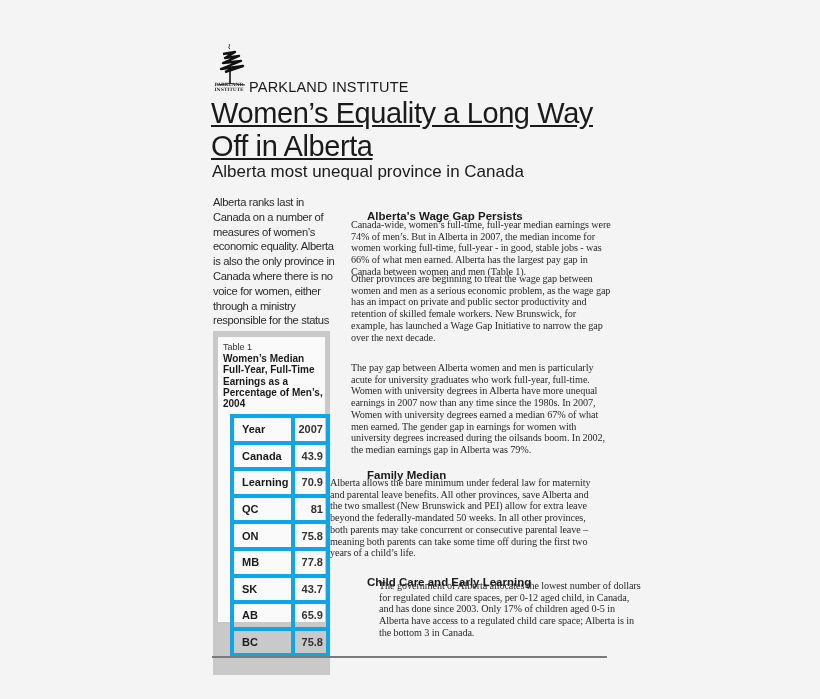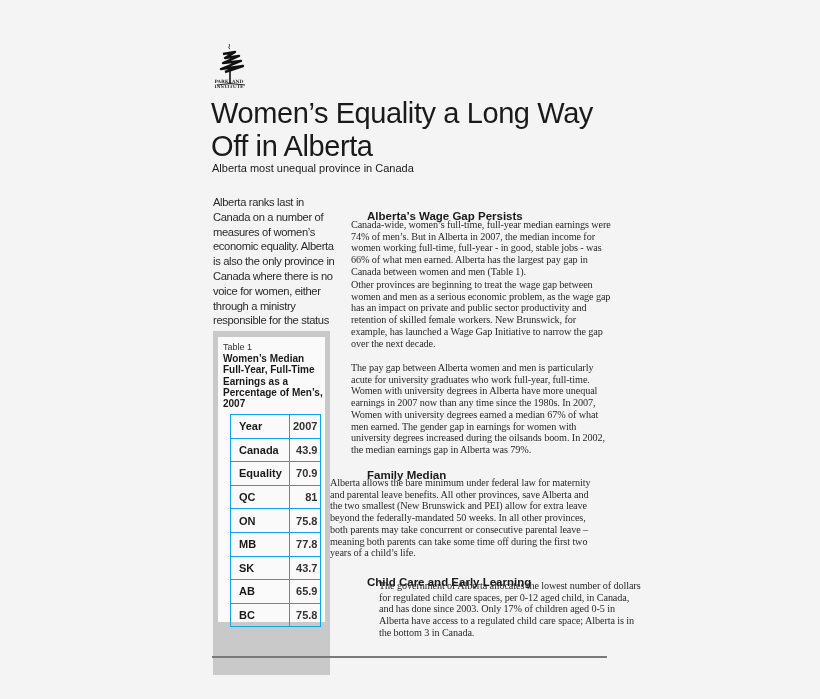--- a/index.html
+++ b/index.html
@@ -2,36 +2,36 @@
 <html><head>
 <meta charset="utf-8">
 <style>
   html, body { margin: 0; padding: 0; }
   body { width: 820px; height: 699px; background: #f4f4f4; position: relative; overflow: hidden; color: #1a1a1a; }
   .page { position: absolute; left: 0; top: 0; width: 820px; height: 699px; }
   .logo { position: absolute; left: 213px; top: 42px; width: 34px; height: 50px; }
   .brand-row { position: absolute; left: 213px; top: 79px; display: flex; align-items: center; gap: 4px; }
   .brand-mini { font-family: "DejaVu Serif", serif; font-size: 4.5px; line-height: 5px; letter-spacing: 0; color: #333; text-align: center; font-weight: bold; width: 32px; }
   .brand-name { font-family: "Liberation Sans", sans-serif; font-size: 14.5px; color: #1a1a1a; letter-spacing: 0.2px; }
-  .title { position: absolute; left: 211px; top: 97px; width: 400px; font-family: "Liberation Sans", sans-serif; font-size: 29px; line-height: 33px; color: #1a1a1a; letter-spacing: -0.4px; margin: 0; font-weight: normal; }
-  .subtitle { position: absolute; left: 212px; top: 162px; font-family: "Liberation Sans", sans-serif; font-size: 11px; color: #1a1a1a; margin: 0; font-weight: normal; }
+  .title { position: absolute; left: 211px; top: 97px; width: 400px; font-family: "Liberation Sans", sans-serif; font-size: 29px; line-height: 33px; color: #1a1a1a; letter-spacing: -0.4px; margin: 0; font-weight: normal; text-decoration: underline; }
+  .subtitle { position: absolute; left: 212px; top: 162px; font-family: "Liberation Sans", sans-serif; font-size: 17px; color: #1a1a1a; margin: 0; font-weight: normal; }
   .intro { position: absolute; left: 213px; top: 195px; width: 125px; font-family: "Liberation Sans", sans-serif; font-size: 11.2px; line-height: 14.8px; color: #2a2a2a; letter-spacing: -0.35px; margin: 0; }
   .table-box { position: absolute; left: 213px; top: 331px; width: 117px; height: 344px; background: #c9c9c9; }
   .table-inner { position: absolute; left: 5px; top: 6px; width: 107px; height: 285px; background: #fafafa; }
   .table-label { position: absolute; left: 5px; top: 5px; font-family: "Liberation Sans", sans-serif; font-size: 9px; color: #333; }
   .table-caption { position: absolute; left: 5px; top: 16px; width: 100px; font-family: "Liberation Sans", sans-serif; font-size: 10px; line-height: 11.3px; font-weight: bold; color: #1a1a1a; }
   table.data { position: absolute; left: 12px; top: 77px; border-collapse: collapse; font-family: "Liberation Sans", sans-serif; font-size: 11px; }
-  table.data td { border: 1px solid #0ea5e9; height: 22.6px; padding: 0 3px; }
+  table.data td { border: 4px solid #0ea5e9; height: 22.6px; padding: 0 3px; }
   table.data td.k { width: 47px; font-weight: bold; padding-left: 8px; }
   table.data td.v { width: 20px; text-align: right; color: #333; font-weight: bold; }
   .h2 { font-family: "Liberation Sans", sans-serif; font-weight: bold; font-size: 11.5px; color: #1a1a1a; margin: 16px; }
   .p { font-family: "Liberation Serif", serif; font-size: 10.2px; line-height: 11.7px; color: #2a2a2a; margin: 0; text-align: left; letter-spacing: -0.1px; }
   .sec1-h { position: absolute; left: 351px; top: 194px; }
   .sec1-p1 { position: absolute; left: 351px; top: 219px; width: 262px; }
-  .sec1-p2 { position: absolute; left: 351px; top: 279px; width: 262px; }
+  .sec1-p2 { position: absolute; left: 351px; top: 273px; width: 262px; }
   .sec2-h { position: absolute; left: 351px; top: 339px; }
   .sec2-p { position: absolute; left: 351px; top: 362px; width: 262px; }
   .sec3-h { position: absolute; left: 351px; top: 453px; }
   .sec3-p { position: absolute; left: 330px; top: 477px; width: 262px; }
   .sec4-h { position: absolute; left: 351px; top: 560px; }
   .sec4-p { position: absolute; left: 351px; top: 580px; width: 262px; margin-left: 28px; }
   .rule { position: absolute; left: 212px; top: 656px; width: 395px; height: 2px; background: #7a7a7a; }
 </style>
 </head>
 <body>
@@ -43,43 +43,44 @@
     <path d="M10 12 L22 10 L12 16 L26 14 L10 21 L28 19 L8 27 L30 24 L12 30" stroke="#111" stroke-width="2.4" fill="none" stroke-linejoin="round"></path>
     <line x1="17" y1="28" x2="17" y2="42" stroke="#111" stroke-width="1.6"></line>
     <path d="M4 43 Q17 40 32 43" stroke="#222" stroke-width="1" fill="none"></path>
   </svg>
 
   <div class="brand-row">
     <div class="brand-mini">
       <div>PARKLAND</div>
       <div>INSTITUTE</div>
     </div>
+    <span class="brand-name">PARKLAND INSTITUTE</span>
   </div>
 
   <h1 class="title">Women’s Equality a Long Way Off in Alberta</h1>
   <h2 class="subtitle">Alberta most unequal province in Canada</h2>
 
   <p class="intro">Alberta ranks last in Canada on a number of measures of women’s economic equality. Alberta is also the only province in Canada where there is no voice for women, either through a ministry responsible for the status of women, women’s directorate, or advisory council on the status of women.</p>
 
   <div class="table-box">
     <div class="table-inner">
       <div class="table-label">Table 1</div>
-      <div class="table-caption">Women’s Median Full-Year, Full-Time Earnings as a Percentage of Men’s, 2007</div>
+      <div class="table-caption">Women’s Median Full-Year, Full-Time Earnings as a Percentage of Men’s, 2004</div>
       <table class="data">
         <tbody>
             <tr>
           <td class="k">Year</td>
           <td class="v">2007</td>
         </tr>
         <tr>
           <td class="k">Canada</td>
           <td class="v">43.9</td>
         </tr>
         <tr>
-          <td class="k">Equality</td>
+          <td class="k">Learning</td>
           <td class="v">70.9</td>
         </tr>
         <tr>
           <td class="k">QC</td>
           <td class="v">81</td>
         </tr>
         <tr>
           <td class="k">ON</td>
           <td class="v">75.8</td>
         </tr>

